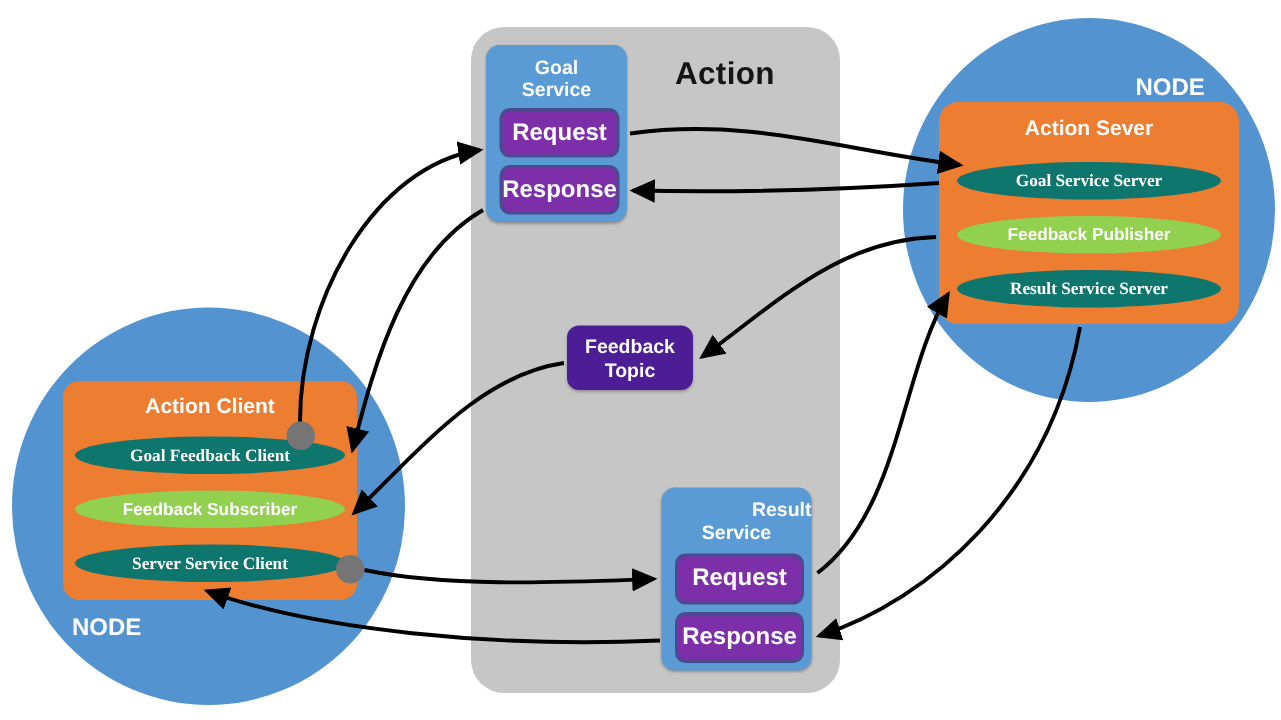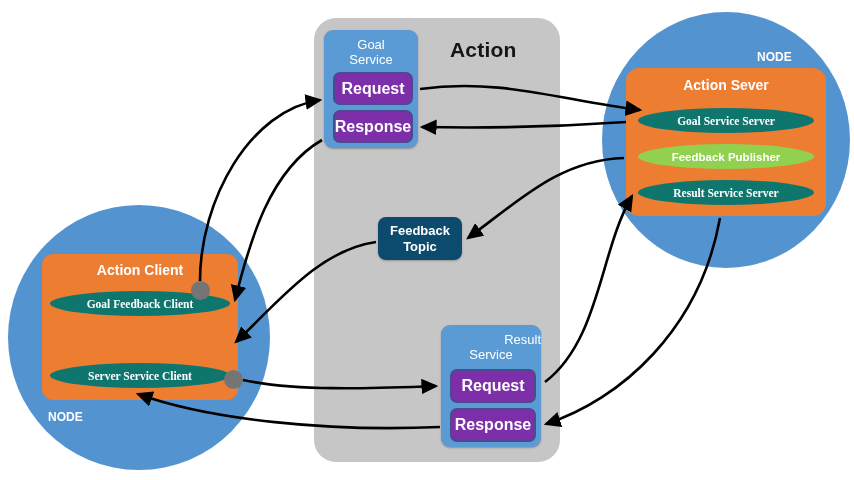--- a/index.html
+++ b/index.html
@@ -9,41 +9,41 @@
 
   .node-circle{position:absolute;border-radius:50%;background:#5394d0;}
 
   .action-panel{position:absolute;background:#c6c6c6;border-radius:22px;}
   .action-title{position:absolute;color:#151515;font-weight:bold;
      font-size:21px;letter-spacing:.2px;}
 
   .svc-box{position:absolute;background:#5b9bd5;border-radius:9px;
      box-shadow:0 1px 2px rgba(0,0,0,.28);}
   .svc-title{position:absolute;left:0;right:0;text-align:center;color:#ffffff;
-     font-weight:normal;font-size:13px;line-height:15px;}
+     font-weight:bold;font-size:13px;line-height:15px;}
   .rr{position:absolute;background:#7c2fa8;border:2px solid #4a4a8f;
      border-radius:7px;color:#ffffff;font-weight:bold;font-size:16px;
      display:flex;align-items:center;justify-content:center;}
 
-  .topic-box{position:absolute;background:#0c4a6e;border-radius:8px;
+  .topic-box{position:absolute;background:#4c1d95;border-radius:8px;
      color:#fff;font-weight:bold;font-size:13px;line-height:16px;
      display:flex;align-items:center;justify-content:center;text-align:center;
      box-shadow:0 1px 2px rgba(0,0,0,.25);}
 
   .actor-box{position:absolute;background:#ed7d31;border-radius:13px;}
   .actor-title{position:absolute;left:0;right:0;text-align:center;
      color:#ffffff;font-weight:bold;font-size:14px;}
 
   .ell{position:absolute;border-radius:50%;display:flex;align-items:center;
      justify-content:center;color:#ffffff;font-weight:bold;font-size:11.5px;
      white-space:nowrap;}
   .ell-yellow{background:#0f766e;font-family:Liberation Serif, serif;}
   .ell-green{background:#92d050;}
 
-  .node-label{position:absolute;color:#ffffff;font-weight:bold;font-size:12px;}
+  .node-label{position:absolute;color:#ffffff;font-weight:bold;font-size:16px;}
 
   .dot{position:absolute;border-radius:50%;background:#757575;}
 
   #arrows{position:absolute;left:0;top:0;width:854px;height:480px;
      pointer-events:none;}
 </style>
 </head>
 <body>
 
 <div id="stage">
@@ -78,20 +78,21 @@
     <div class="ell ell-yellow" style="left:12px;top:40px;width:176px;height:25px;">Goal Service Server</div>
     <div class="ell ell-green" style="left:12px;top:76px;width:176px;height:25px;">Feedback Publisher</div>
     <div class="ell ell-yellow" style="left:12px;top:112px;width:176px;height:25px;">Result Service Server</div>
   </div>
 
   <div class="node-circle" style="left:8px;top:205px;width:262px;height:265px;"></div>
   <div class="node-label" style="left:48px;top:410px;">NODE</div>
   <div class="actor-box" style="left:42px;top:254px;width:196px;height:146px;border-radius:11px;">
     <div class="actor-title" style="top:8px;">Action Client</div>
     <div class="ell ell-yellow" style="left:8px;top:37px;width:180px;height:25px;">Goal Feedback Client</div>
+    <div class="ell ell-green" style="left:8px;top:73px;width:180px;height:25px;">Feedback Subscriber</div>
     <div class="ell ell-yellow" style="left:8px;top:109px;width:180px;height:25px;">Server Service Client</div>
   </div>
 
   <div class="dot" style="left:191px;top:281px;width:19px;height:19px;"></div>
   <div class="dot" style="left:224px;top:370px;width:19px;height:19px;"></div>
 
   <svg id="arrows" viewBox="0 0 854 480">
     <defs>
       <marker id="ah" markerWidth="7" markerHeight="7" refX="5.6" refY="3" orient="auto" markerUnits="strokeWidth">
         <path d="M0,0 L6.5,3 L0,6 z" fill="#000"></path>

